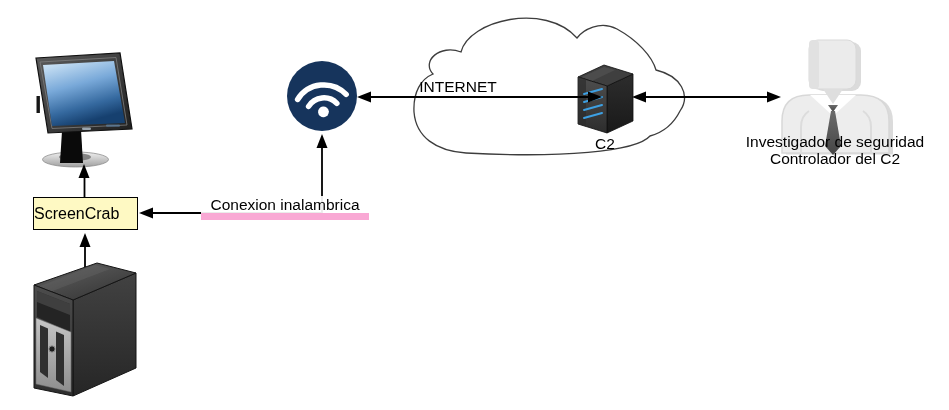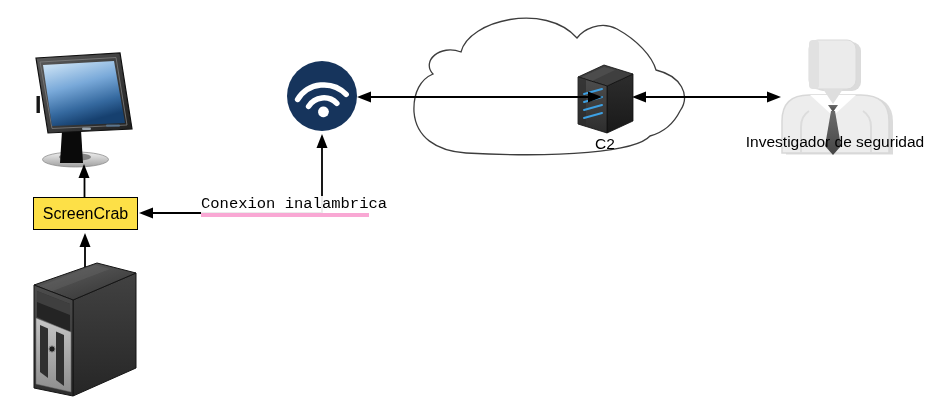--- a/index.html
+++ b/index.html
@@ -7,28 +7,28 @@
     position:relative;width:949px;height:410px;background:#ffffff;
     font-family:"Liberation Sans",sans-serif;overflow:hidden;color:#000;
   }
   .stage svg{position:absolute;left:0;top:0;}
   .lbl{
     position:absolute;font-size:15.5px;line-height:17px;text-align:center;
     white-space:nowrap;color:#000;
   }
   .node-box{
     position:absolute;left:33px;top:197px;width:105px;height:33px;
-    background:#fde047;border:1px solid #000;box-sizing:border-box;
-    display:flex;align-items:center;justify-content:center;
+    background:#fef9c3;border:1px solid #000;box-sizing:border-box;
+    display:flex;align-items:center;
     font-size:16px;
   }
   #wireless-label{
     left:201px;top:196px;width:168px;background:rgba(255,255,255,0.92);
   }
-  #wireless-label .l1{display:block;border-bottom:4px solid #f9a8d4;font-family:Liberation Mono, monospace;}
+  #wireless-label .l1{display:block;border-bottom:7px solid #f9a8d4;}
   #wireless-label .l2{display:block;}
   #internet-label{left:412px;top:78px;width:92px;}
   #c2-label{left:580px;top:135px;width:50px;}
   #person-label{left:731px;top:133px;width:208px;}
 </style>
 </head>
 <body>
 
 <div class="stage">
 
@@ -179,20 +179,22 @@
   </svg>
 
   <div class="node-box" id="screencrab-box">
     <span>ScreenCrab</span>
   </div>
 
   <div class="lbl" id="wireless-label">
     <span class="l1">Conexion inalambrica</span>
   </div>
 
+  <div class="lbl" id="internet-label">INTERNET</div>
 
   <div class="lbl" id="c2-label">C2</div>
 
   <div class="lbl" id="person-label">
     <span style="display:block">Investigador de seguridad</span>
+    <span style="display:block">Controlador del C2</span>
   </div>
 
 </div>
 
 </body></html>

